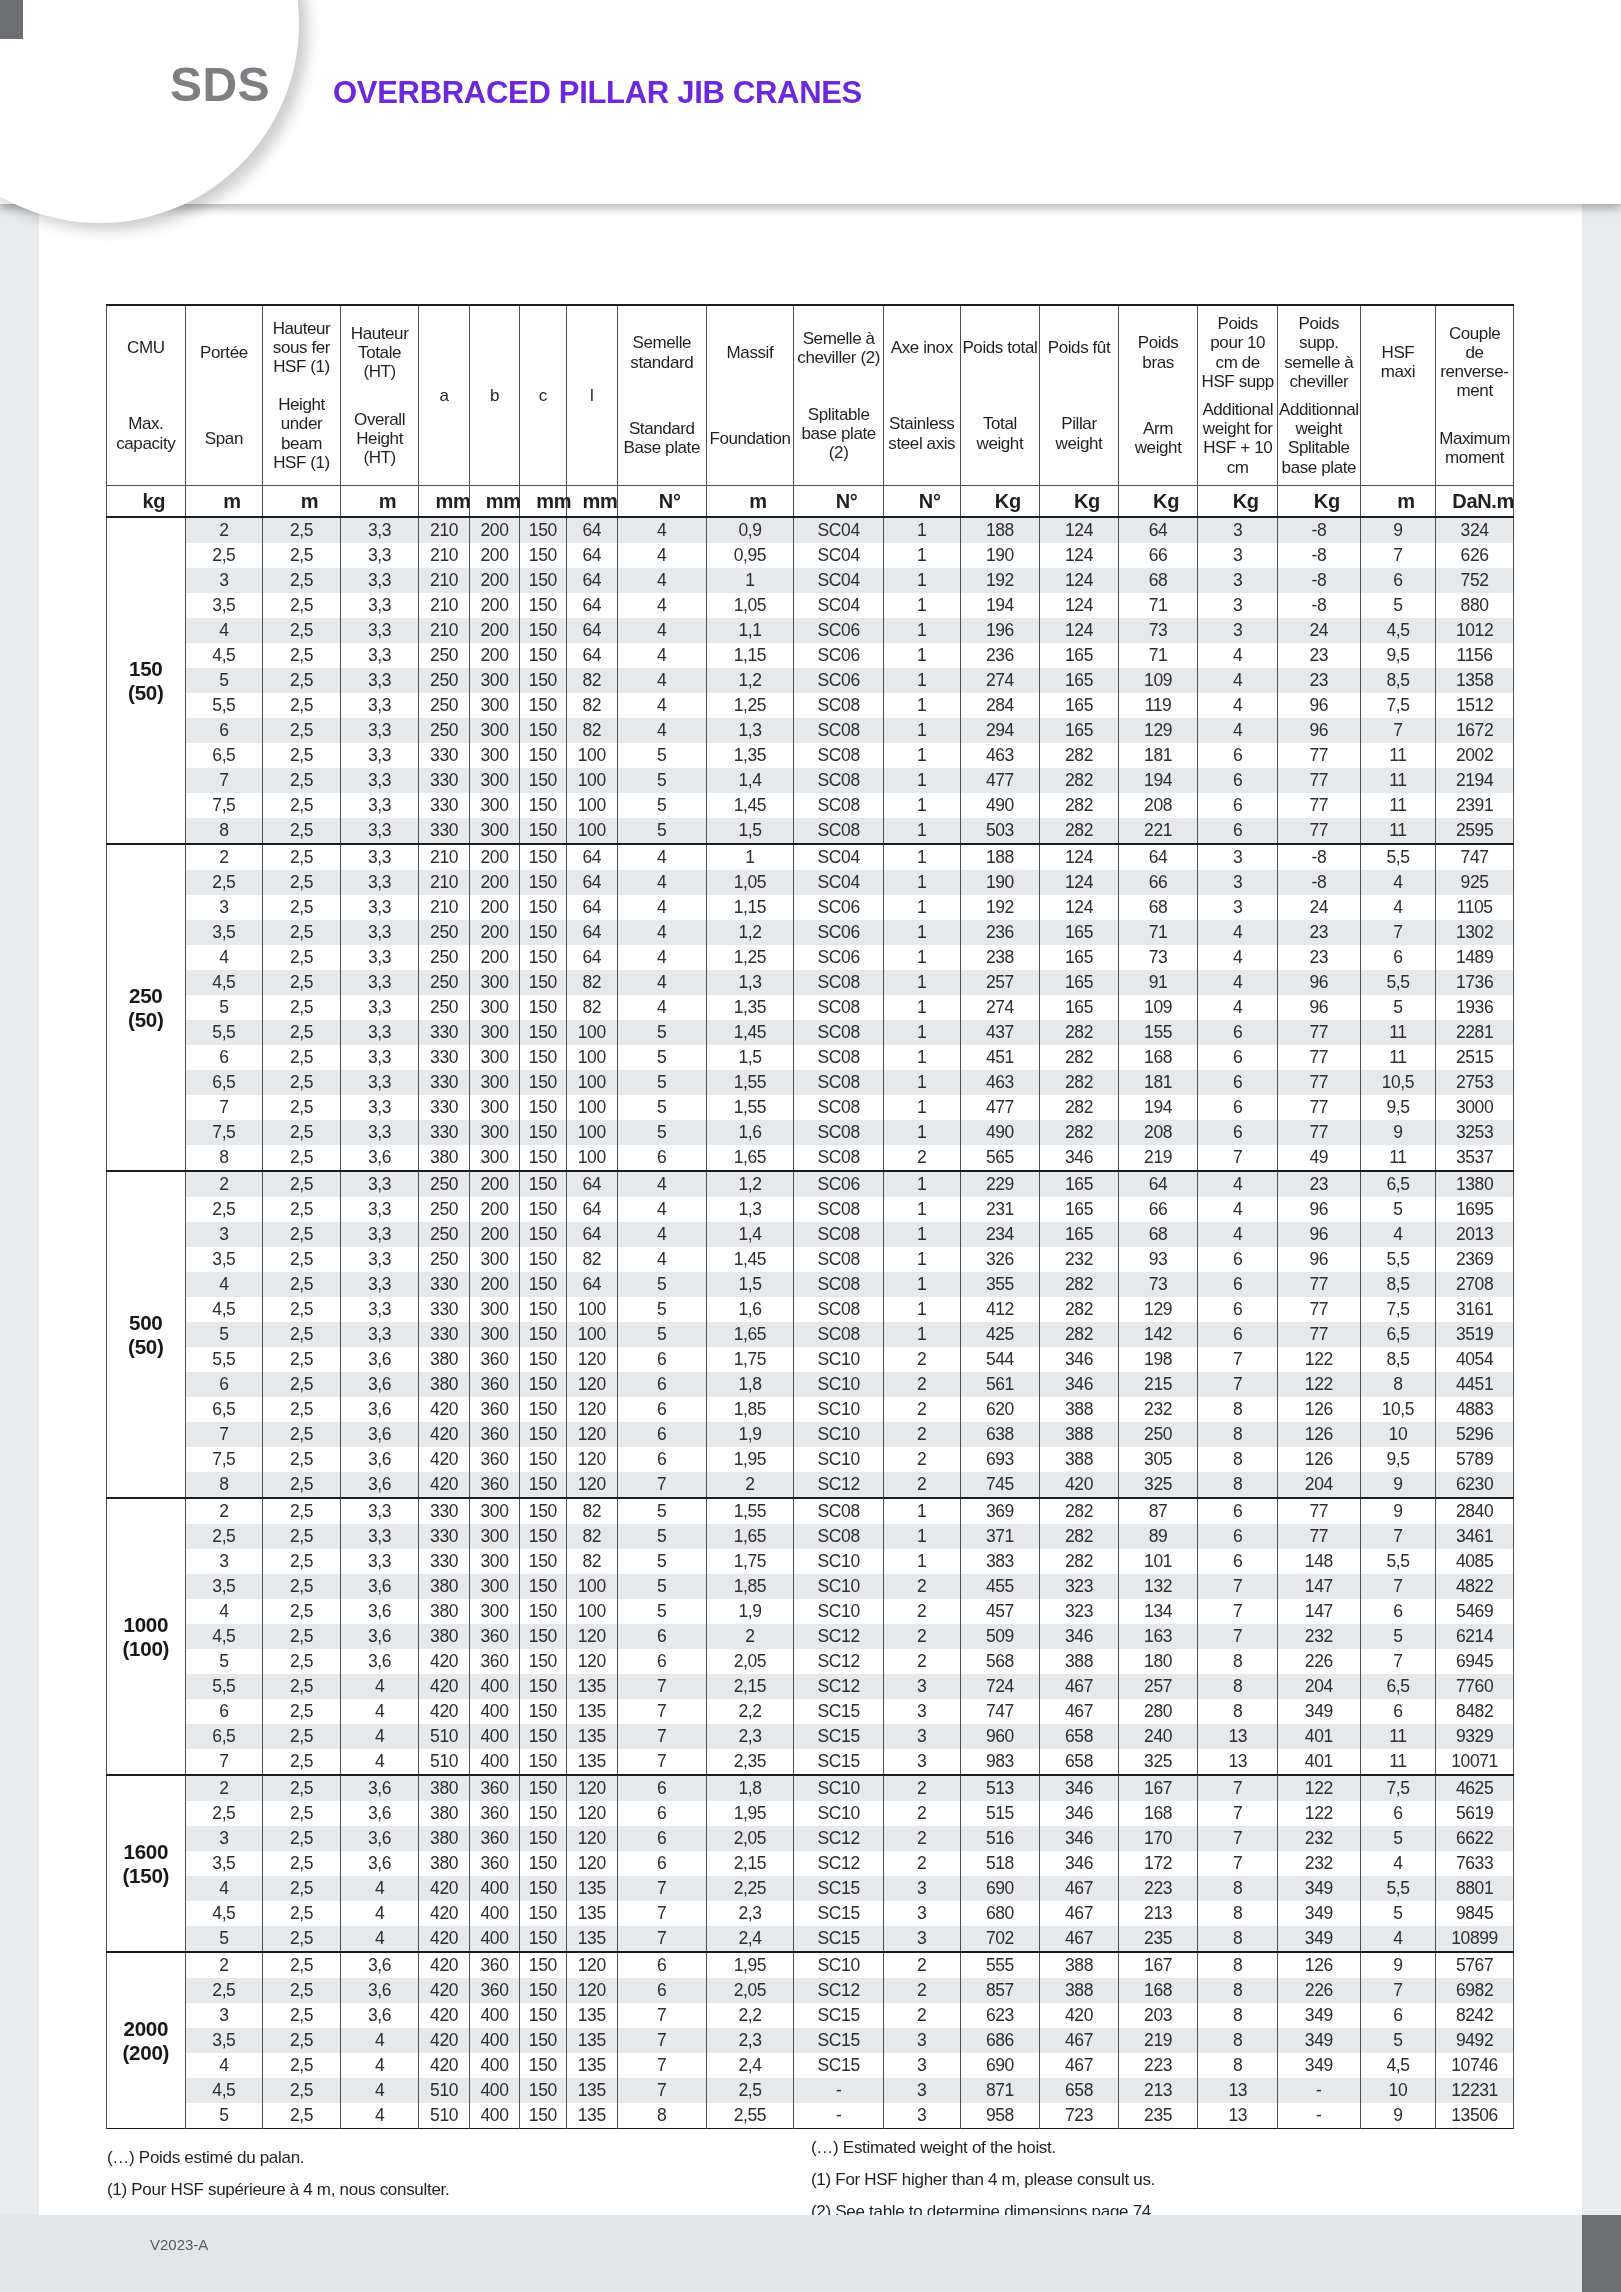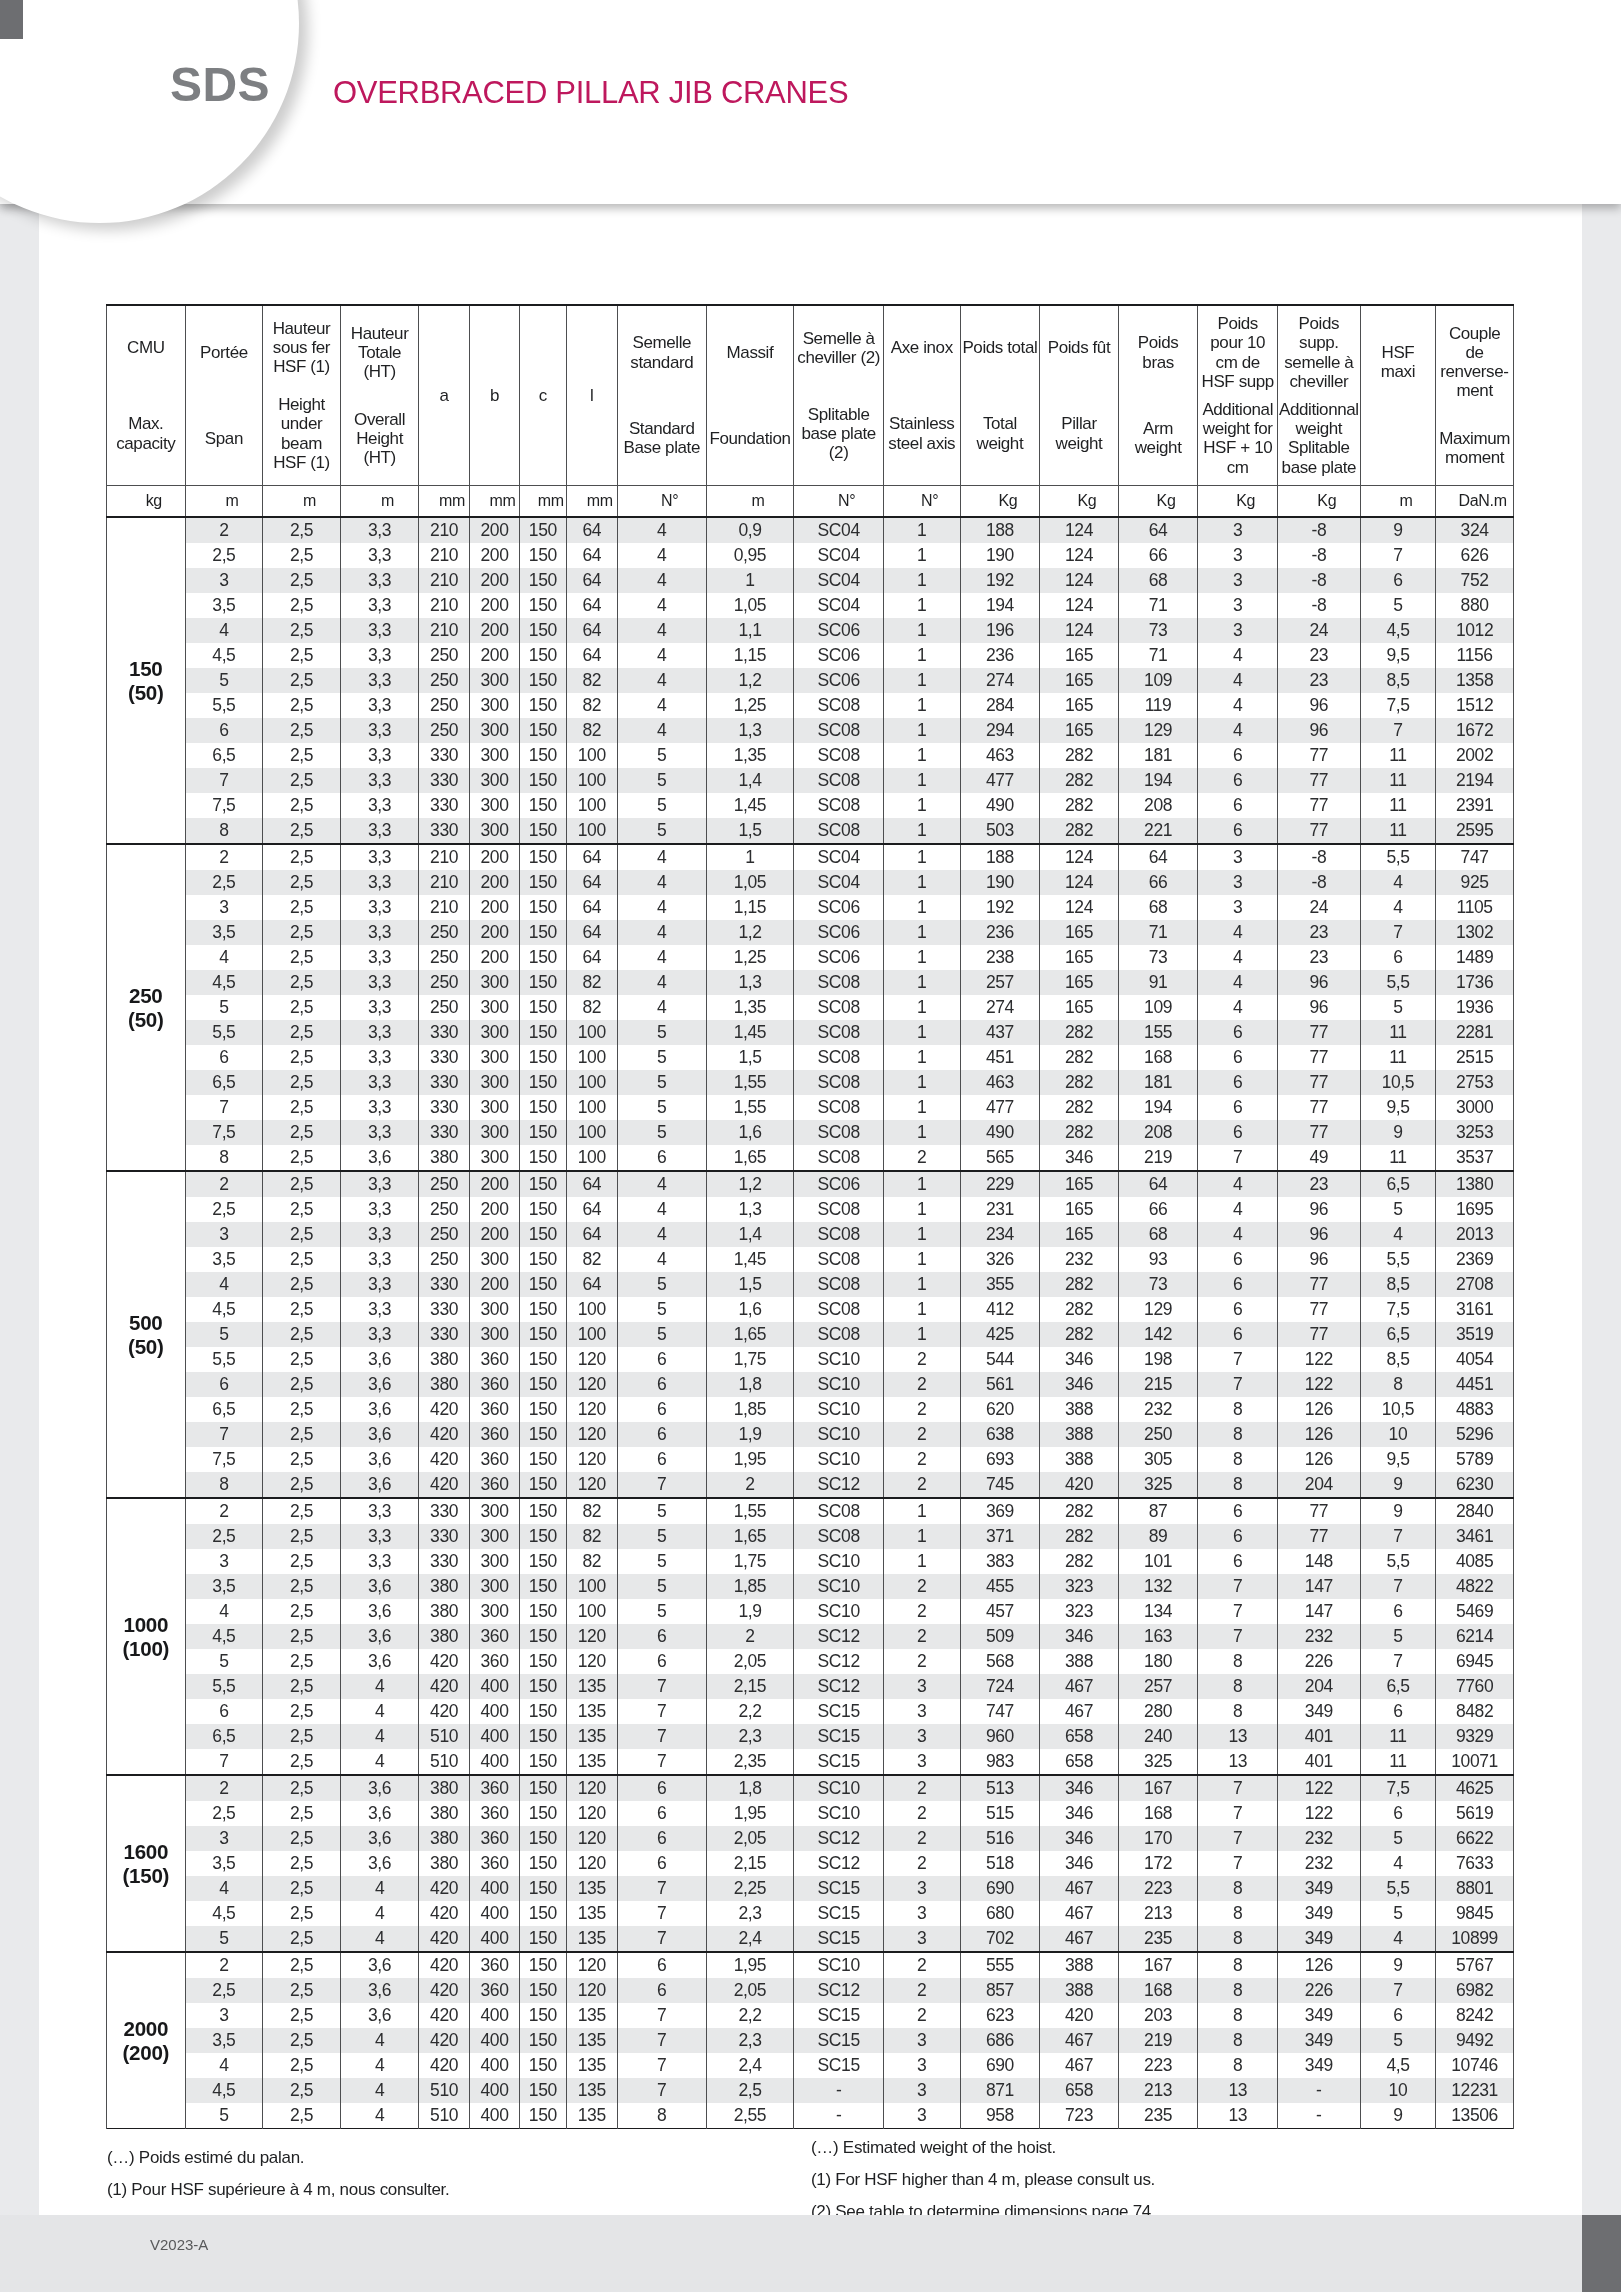--- a/index.html
+++ b/index.html
@@ -10,36 +10,36 @@
     -webkit-font-smoothing:antialiased;
   }
   
   .band{position:absolute;left:0;top:0;width:1621px;height:204px;background:#ffffff;
         box-shadow:0 5.4px 9px rgba(0,0,0,0.28);z-index:2;}
   .corner-tl{position:absolute;left:0;top:0;width:23px;height:39px;background:#6d6e71;z-index:6;}
   .logo-circle{position:absolute;left:-100px;top:-176px;width:399px;height:399px;border-radius:50%;
         background:#ffffff;box-shadow:9px 7.2px 14.3px rgba(0,0,0,0.20);z-index:3;}
   .sds{position:absolute;left:170px;top:57px;font-size:48px;font-weight:bold;color:#7d7f82;
         letter-spacing:0.4px;z-index:4;}
-  .doc-title{position:absolute;left:333px;top:75px;font-size:31px;font-weight:normal;color:#be185d;
+  .doc-title{position:absolute;left:333px;top:75px;font-size:31px;font-weight:bold;color:#6d28d9;
         letter-spacing:-0.3px;z-index:4;}
   
   .content{position:absolute;left:39px;top:204px;width:1543px;height:2011px;background:#ffffff;z-index:1;}
   
   table.spec{position:absolute;left:106px;top:304px;width:1408px;border-collapse:collapse;
         table-layout:fixed;z-index:2;border:1.8px solid #1b1c1e;border-top-width:2.7px;}
   table.spec th, table.spec td{
         border-left:0.9px solid #4d4e50;border-right:0.9px solid #4d4e50;
         padding:0;text-align:center;vertical-align:middle;}
   thead tr.labels th{height:179px;font-weight:normal;}
   .hcell{display:flex;flex-direction:column;justify-content:space-around;align-items:center;
         height:179px;padding:3.6px 1.8px;box-sizing:border-box;}
   .hcell .lab{font-size:17px;line-height:1.13;color:#1f2022;letter-spacing:-0.4px;}
   .hcell.single{justify-content:center;}
-  thead tr.units th{height:30px;font-weight:normal;font-size:16px;color:#1f2022;
+  thead tr.units th{height:30px;font-weight:bold;font-size:20px;color:#1f2022;
         border-top:0.9px solid #4d4e50;border-bottom:2.7px solid #1b1c1e;letter-spacing:-0.3px;padding-left:16px;}
   tbody{border-top:2.7px solid #1b1c1e;}
   tbody td{height:25px;font-size:17.5px;color:#2c2d2f;letter-spacing:-0.4px;background:#ffffff;}
   tbody tr.alt td{background:#e7e8e9;}
   th.glabel{background:#ffffff;font-weight:bold;color:#17181a;font-size:20.6px;line-height:1.12;
         letter-spacing:-0.3px;}
   
   .notes{position:absolute;top:2139px;z-index:2;font-size:17px;color:#1f2022;letter-spacing:-0.3px;}
   .notes div{margin-bottom:13.4px;line-height:1.1;}
   .notes-fr{left:107px;margin-top:10px;}

